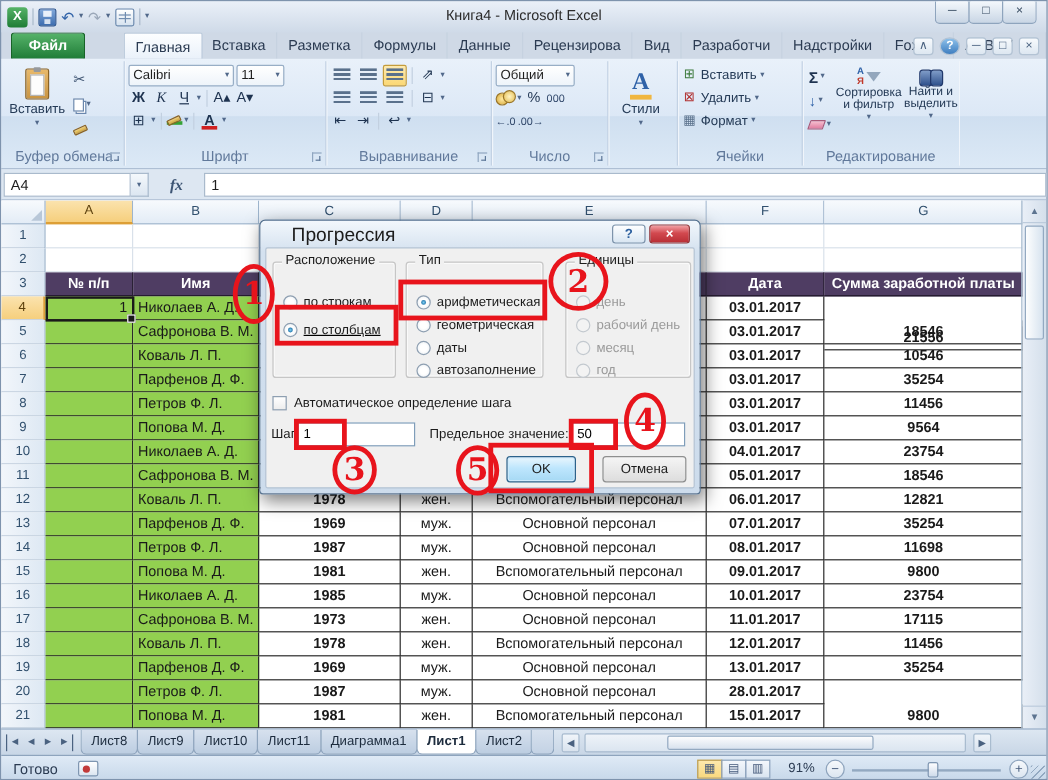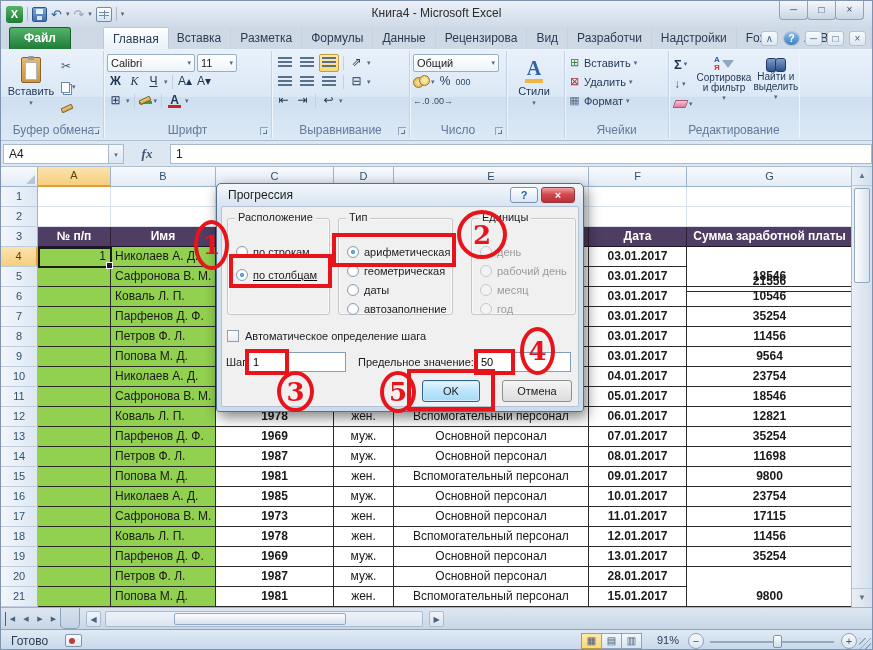--- a/index.html
+++ b/index.html
@@ -136,21 +136,21 @@
     background:linear-gradient(90deg,#e9eff7,#d4dfeb);}
   .varrow{height:19px;text-align:center;font-size:8px;color:#5d7490;line-height:18px;border-bottom:1px solid #bccbdc;}
   .varrow.bot{position:absolute;bottom:0;left:0;right:0;border-top:1px solid #bccbdc;border-bottom:none;}
   .vthumb{position:absolute;left:2px;right:2px;top:21px;height:95px;border:1px solid #93a9c1;border-radius:2px;
     background:linear-gradient(90deg,#fdfefe,#d7e3ef);}
 
   
   .dialog{position:absolute;left:215px;top:182px;width:368px;height:229px;z-index:20;
     border:1px solid #54708e;border-radius:5px 5px 3px 3px;box-shadow:3px 5px 14px rgba(0,0,0,.5);
     background:linear-gradient(#f2f7fc,#d4e1ef 26px,#cddcec);}
-  .dlg-title{position:absolute;left:11px;top:4px;font-size:12px;color:#1c1c1c;}
+  .dlg-title{position:absolute;left:26px;top:4px;font-size:16px;color:#1c1c1c;}
   .dlg-help{position:absolute;right:45px;top:3px;width:28px;height:16px;border:1px solid #7d93ab;border-radius:3px;
     background:linear-gradient(#fdfeff,#d9e6f2);color:#2b5f9e;font-size:11px;font-weight:bold;text-align:center;line-height:14px;}
   .dlg-close{position:absolute;right:8px;top:3px;width:34px;height:16px;border:1px solid #93383c;border-radius:3px;
     background:linear-gradient(#f2a0a4,#d2494f 45%,#b92f36);color:#fff;font-size:11px;font-weight:bold;text-align:center;line-height:14px;}
   .dlg-body{position:absolute;left:4px;right:4px;top:22px;bottom:4px;background:#f0f0f0;border:1px solid #b4c3d4;border-radius:2px;}
   .groupbox{position:absolute;top:34px;height:97px;border:1px solid #c6c6c6;border-radius:3px;box-shadow:inset 0 0 0 1px #fafafa;}
   #dlg-groups .groupbox:nth-child(1){left:10px;width:103px;text-decoration:underline;}
   #dlg-groups .groupbox:nth-child(2){left:121px;width:115px;}
   #dlg-groups .groupbox:nth-child(3){left:254px;width:105px;}
   .gb-label{position:absolute;left:7px;top:-8px;background:#f0f0f0;padding:0 3px;font-size:11px;color:#1c1c1c;white-space:nowrap;}
@@ -376,21 +376,21 @@
         <span class="fbtn">⇥</span>
         <span class="vsep"></span>
         <span class="fbtn">↩</span>
         <span class="dd">▾</span>
       </div>
       <div class="grp-label"><span>Выравнивание</span><span class="launcher"></span></div>
     </div>
 
     <div class="grp" style="width:97px">
       <div class="rowline">
-        <span class="combo" style="width:86px">
+        <span class="combo" style="width:66px">
             <span>Общий</span>
             <span class="dd">▾</span>
           </span>
       </div>
       <div class="rowline">
         <span class="coins"></span>
         <span class="dd">▾</span>
         <span class="fbtn">%</span>
         <span class="smalltxt">000</span>
       </div>
@@ -779,20 +779,29 @@
   <div class="ann" id="ann-r-limit"></div>
   <div class="ann circ" id="ann-c4">4</div>
   <div class="ann circ" id="ann-c5">5</div>
   <div class="ann" id="ann-r-ok"></div>
 
   <div class="tabsbar">
     <span class="nav edge">◀</span>
     <span class="nav">◀</span>
     <span class="nav">▶</span>
     <span class="nav edge-r">▶</span>
+    <div id="sheet-tabs">
+        <span class="stab">Лист8</span>
+        <span class="stab">Лист9</span>
+        <span class="stab">Лист10</span>
+        <span class="stab">Лист11</span>
+        <span class="stab">Диаграмма1</span>
+        <span class="stab active">Лист1</span>
+        <span class="stab">Лист2</span>
+      </div>
     <span class="instab"></span>
     <span class="hs-btn">◀</span>
     <div class="hs-track">
         <div class="hs-thumb"></div>
       </div>
     <span class="hs-btn">▶</span>
   </div>
 
   <div class="statusbar">
     <span class="ready">Готово</span>

